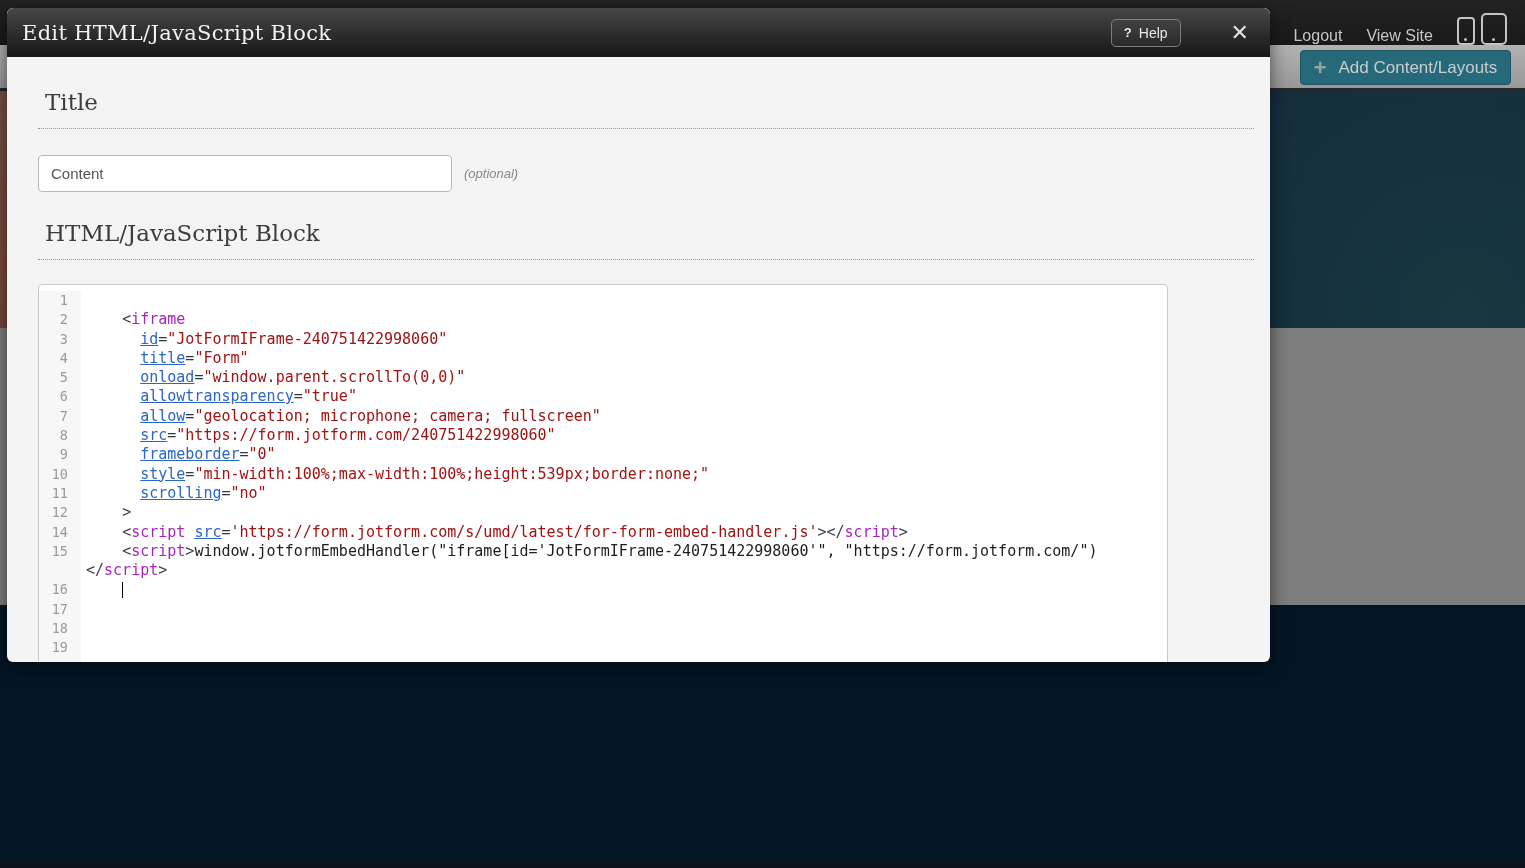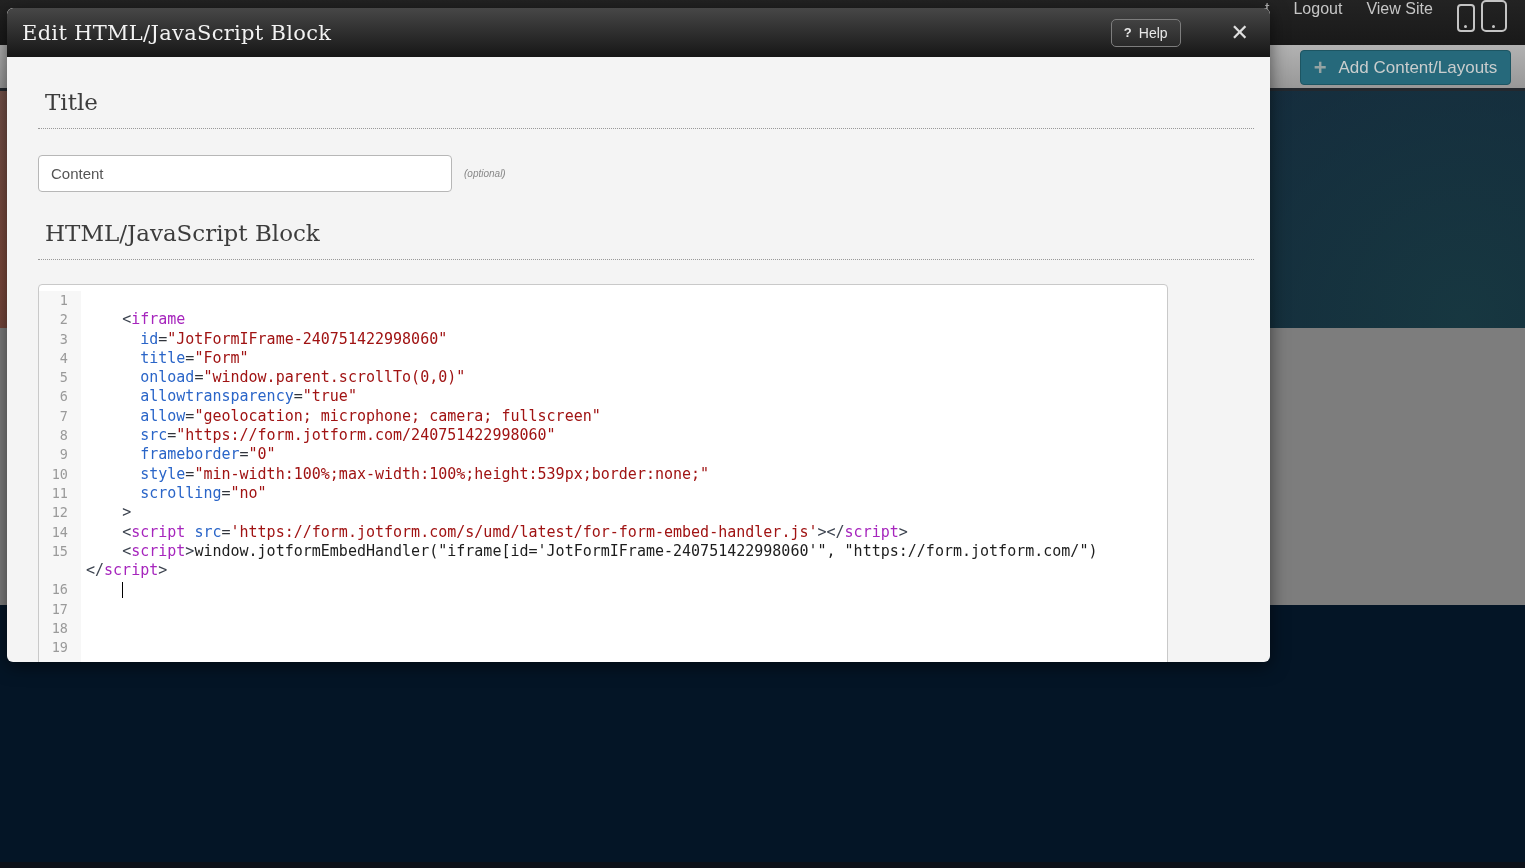--- a/index.html
+++ b/index.html
@@ -14,21 +14,21 @@
   .band-hero { top:91px; height:237px;
     background:
       radial-gradient(circle at 2% 78%, rgba(158,82,56,0.75), rgba(158,82,56,0) 38%),
       radial-gradient(circle at 96% 95%, rgba(24,58,66,0.9), rgba(24,58,66,0) 45%),
       linear-gradient(160deg,#4a525c 0%,#273446 22%,#13213a 55%,#0e1d33 100%);
   }
   .band-gray { top:328px; height:277px; background:#7d7d7d; }
   .band-navy { top:605px; height:257px; background:#041526; }
   .band-bottom { top:862px; height:6px; background:#0d1119; }
 
-  .bd-topbar-content { position:absolute; top:0; left:1265px; height:45px; display:flex; align-items:flex-start; gap:24px; color:#c6c6c6; font-size:16px; }
+  .bd-topbar-content { position:absolute; top:0; left:1265px; height:45px; display:flex; align-items:flex-end; gap:24px; color:#c6c6c6; font-size:16px; }
   .bd-link { color:#c6c6c6; cursor:pointer; }
   .bd-frag { color:#b4b4b4; }
   .dev-icons { display:flex; align-items:flex-end; gap:6px; }
   .dev-phone { width:18px; height:28px; border:2px solid #c4c4c4; border-radius:4px; position:relative; }
   .dev-tablet { width:26px; height:32px; border:2px solid #c4c4c4; border-radius:5px; position:relative; }
   .dev-phone::after,.dev-tablet::after { content:""; position:absolute; left:50%; bottom:2px; width:3px; height:3px; margin-left:-1.5px; border-radius:50%; background:#c4c4c4; }
 
   .add-btn { position:absolute; top:50px; left:1300px; width:211px; height:35px; background:#26697b; border:1px solid #1d5562; border-radius:4px; color:#c9cdcd; font-size:17px; display:flex; align-items:center; justify-content:center; gap:12px; cursor:pointer; }
   .add-btn .plus { color:#94a3a3; font-size:22px; font-weight:bold; line-height:1; }
 
@@ -39,34 +39,34 @@
   .help-btn { margin-left:auto; margin-right:44px; border:1px solid #7d7d7d; border-radius:5px; background:rgba(255,255,255,0.04); color:#e8e8e8; font-size:14px; padding:5px 12px; display:flex; align-items:center; gap:7px; cursor:pointer; }
   .help-q { font-weight:bold; font-size:13px; }
   .close-x { color:#e0e0e0; font-size:22px; line-height:1; cursor:pointer; padding:2px 6px; }
 
   .modal-body { flex:1 1 auto; padding:32px 16px 0 31px; }
   .sec-heading { font-family:"DejaVu Serif","Liberation Serif",serif; font-weight:normal; color:#3c3c3c; font-size:23px; padding-left:7px; }
   .sec-divider { border:none; border-bottom:1px dotted #999; margin:13px 0 0 0; }
 
   .input-row { display:flex; align-items:center; margin-top:26px; }
   .title-input { width:414px; height:37px; border:1px solid #b7b7b7; border-radius:4px; background:#fff; padding:0 12px; font-size:15px; color:#555; font-family:"Liberation Sans",sans-serif; outline:none; }
-  .optional-label { margin-left:12px; font-style:italic; color:#888; font-size:10px; }
+  .optional-label { margin-left:12px; font-style:italic; color:#888; font-size:13px; }
 
   .block-heading { margin-top:28px; }
 
   
   .editor { margin-top:24px; width:1130px; height:465px; background:#fff; border:1px solid #c9c9c9; border-radius:4px; overflow:hidden; padding-top:6px; cursor:text; }
   .cm-row { display:flex; height:19.3px; line-height:19.3px; }
   .cm-gutter { flex:0 0 42px; background:#f7f7f7; color:#9a9a9a; font-family:"DejaVu Sans Mono",monospace; font-size:13.5px; text-align:right; padding-right:13px; }
   .cm-code { flex:1 1 auto; white-space:pre; font-family:"DejaVu Sans Mono",monospace; font-size:15px; padding-left:5px; color:#222; }
   .tok-pl  { color:#1d1d1d; }
   .tok-br  { color:#3d4450; }
   .tok-op  { color:#30343c; }
   .tok-tag { color:#a625bd; }
-  .tok-attr{ color:#2a65c8; }
+  .tok-attr{ color:#2a65c8;text-decoration:underline; }
   .tok-str { color:#a01313; }
   .tok-cursor { display:inline-block; width:0; border-left:1.6px solid #000; height:16px; vertical-align:middle; }
 
   
   .modal-footer { flex:0 0 53px; background:#fff; border-top:1px dotted #8f8f8f; display:flex; align-items:center; padding:0 20px 0 18px; border-radius:0 0 6px 6px; }
   .btn { border:none; border-radius:4px; color:#fff; font-size:15px; font-family:"Liberation Sans",sans-serif; cursor:pointer; height:37px; }
   .btn-cancel { width:141px; background:#701a75; border:1px solid #cf4844; }
   .btn-save { width:152px; background:#1fa14f; border:1px solid #178a41; margin-left:6px;padding-left:10px; }
   .arrow-annotation { margin-left:auto; filter:drop-shadow(1px 2px 2px rgba(0,0,0,0.35)); }
 </style>

